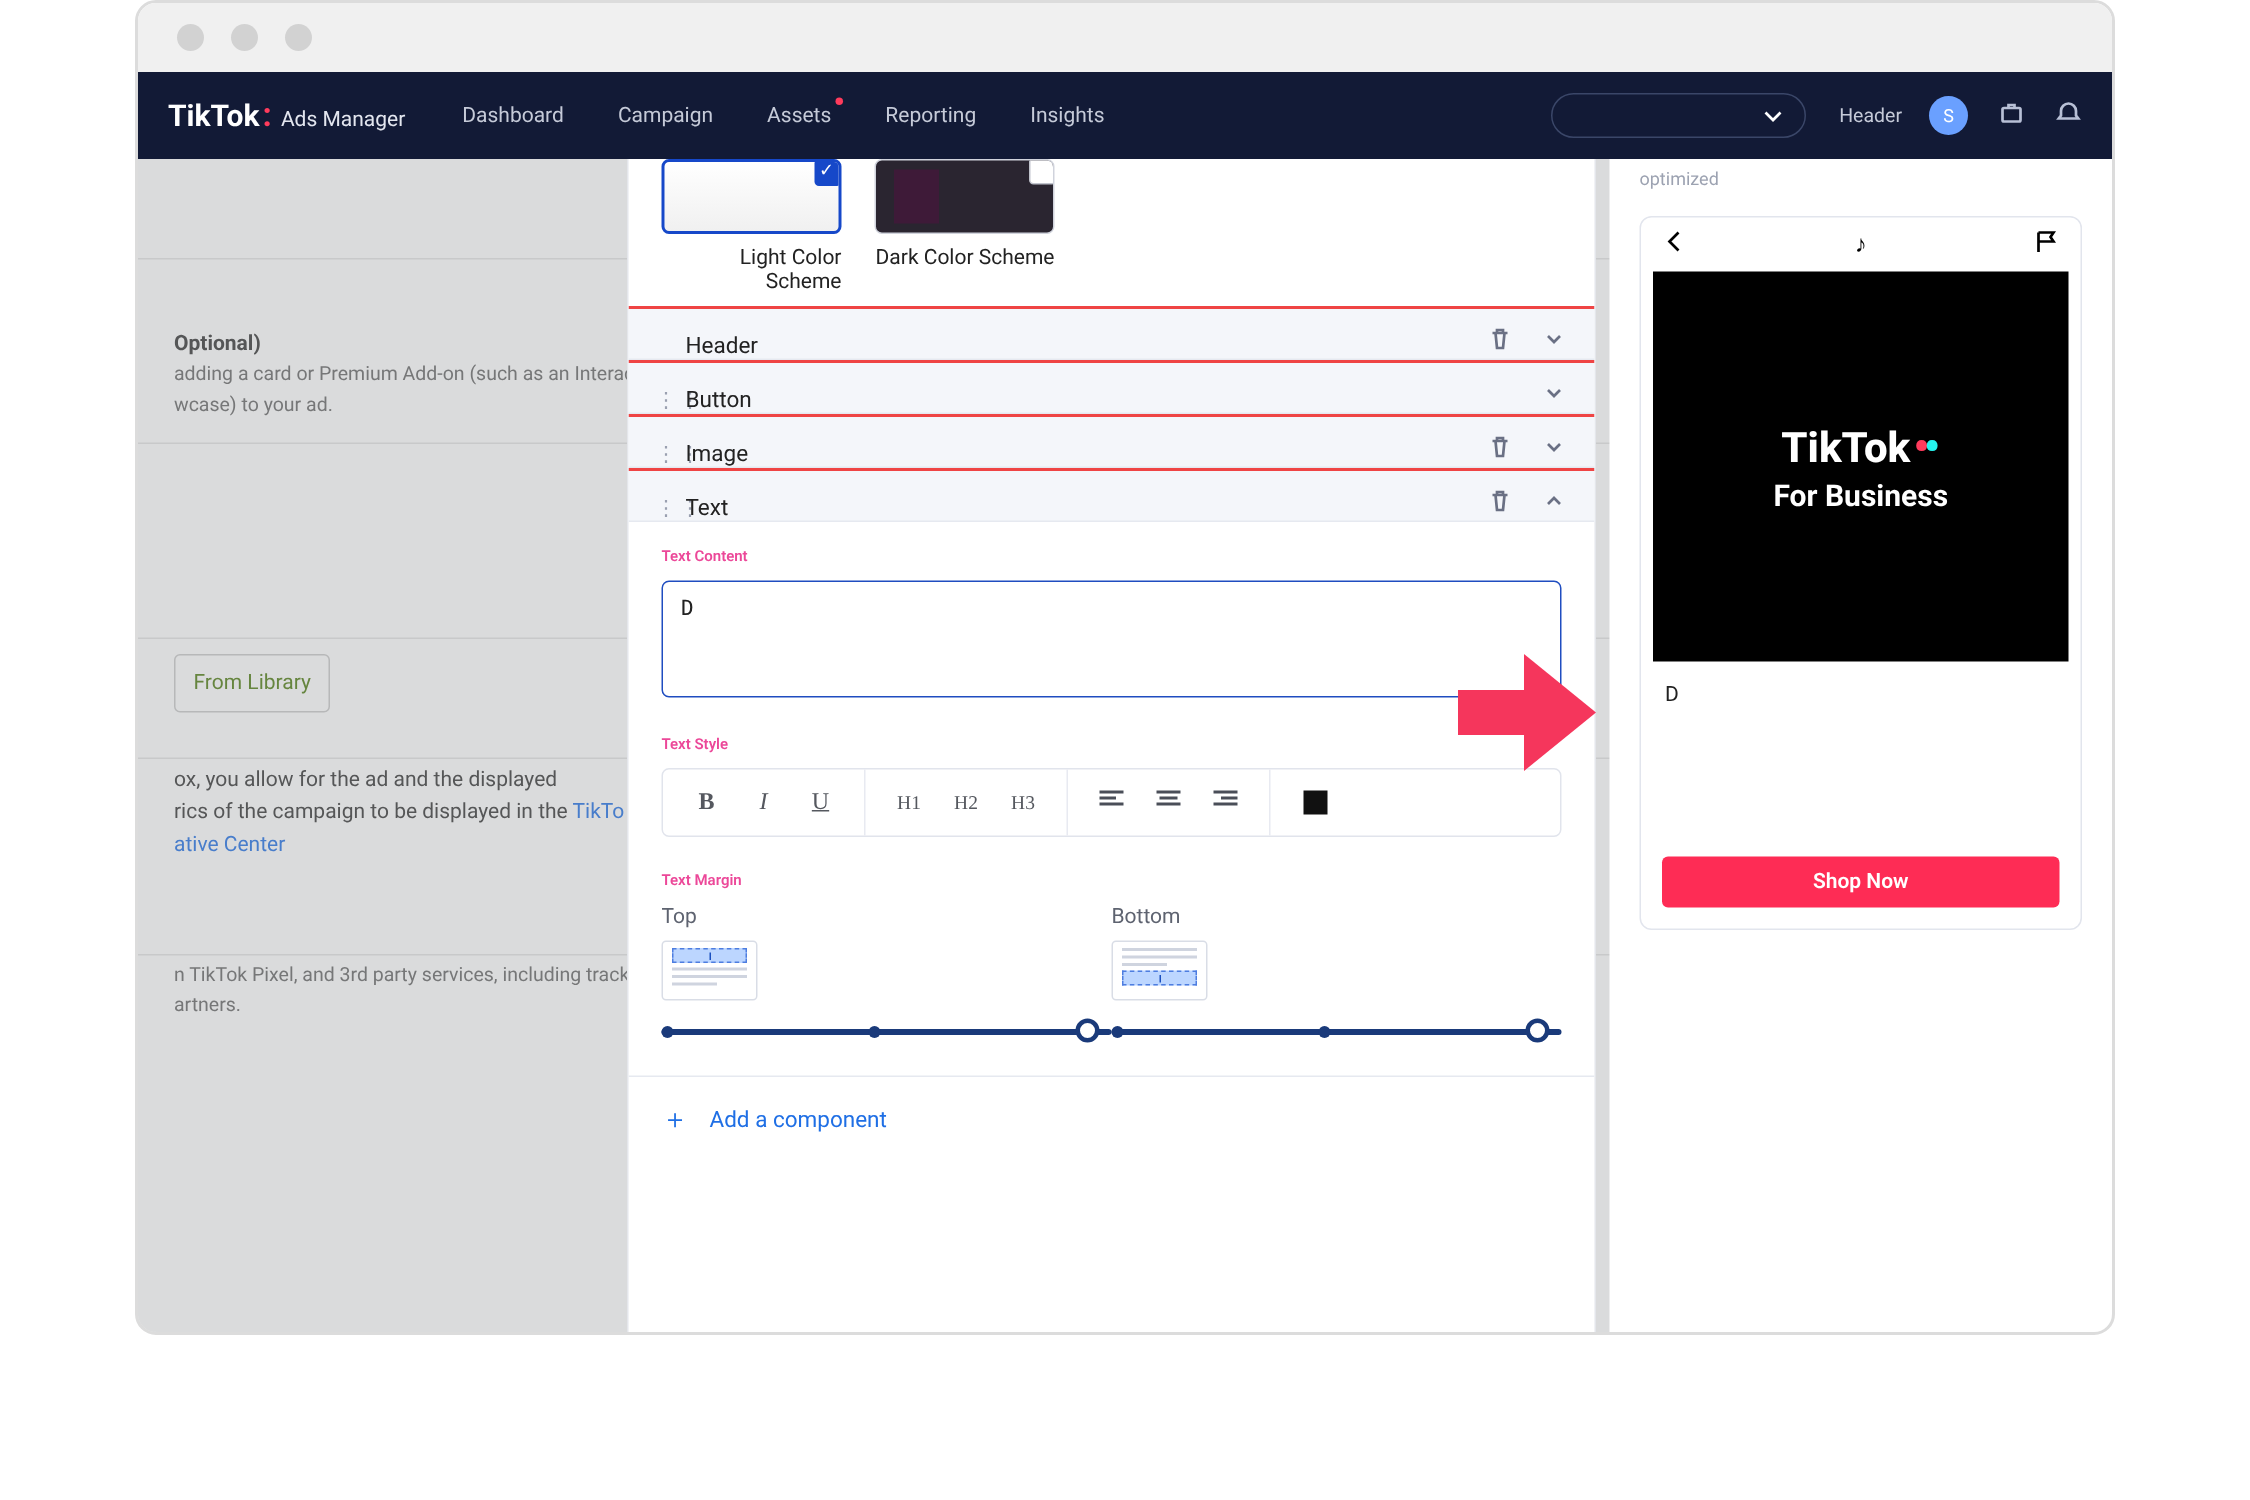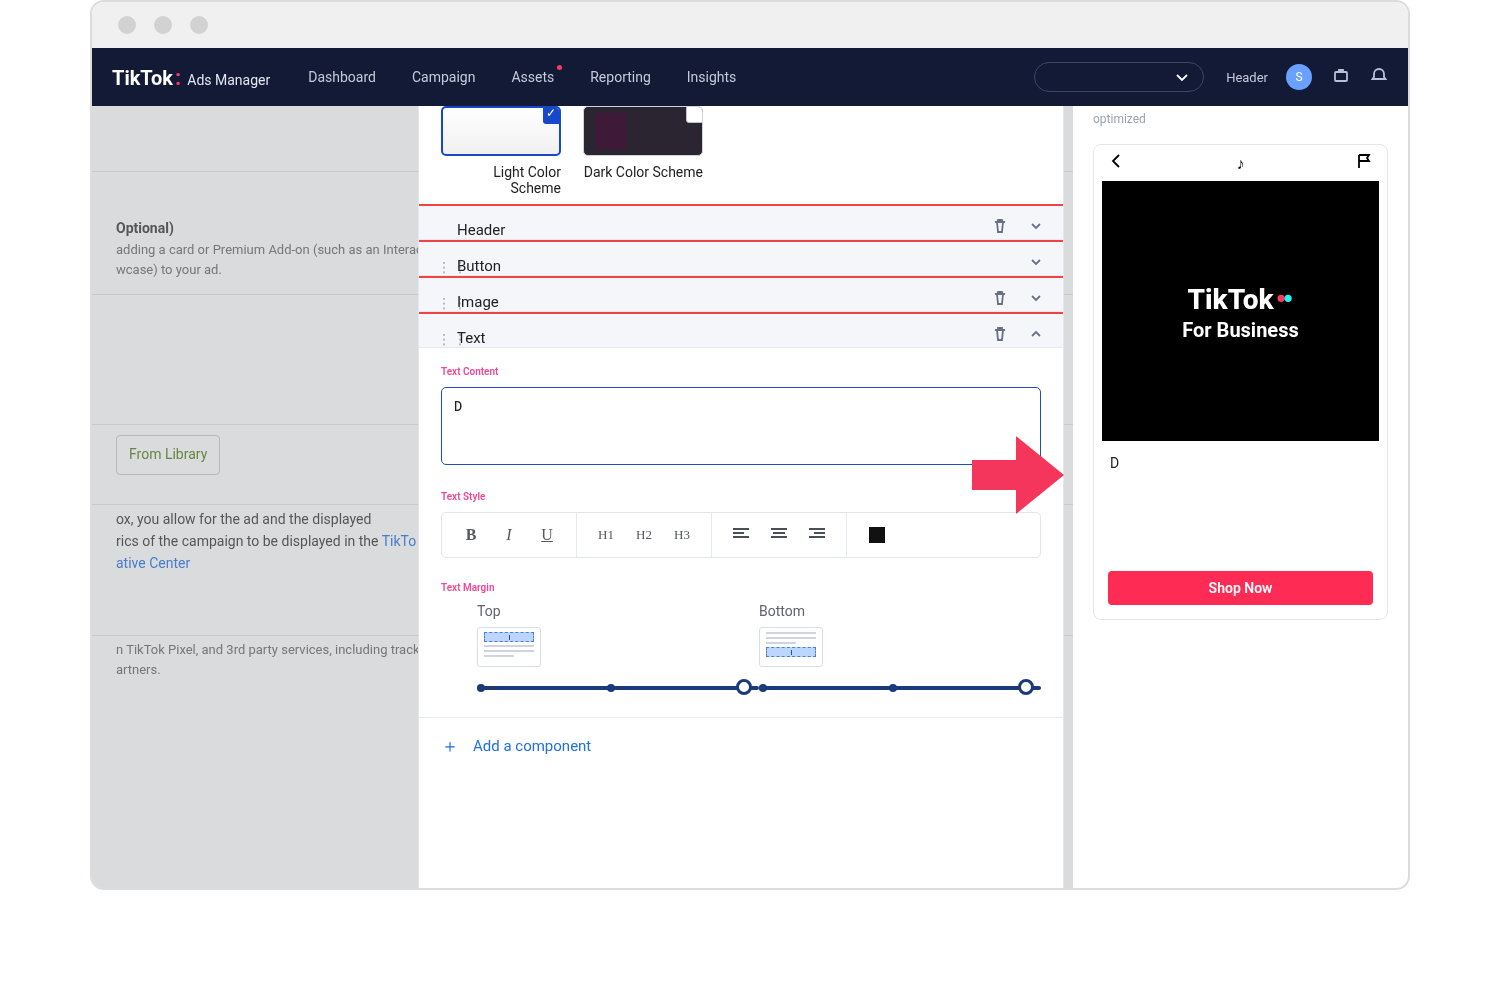--- a/index.html
+++ b/index.html
@@ -57,21 +57,21 @@
   .text-area { width:100%; height:78px; border:1.5px solid #1f4dc0; border-radius:5px; padding:10px 12px; font-size:14px; color:#222; resize:none; outline:none; }
   
   .style-toolbar { border:1px solid #e1e4ec; border-radius:5px; height:46px; display:flex; align-items:center; margin-top:8px; }
   .tb-group { display:flex; align-items:center; border-right:1px solid #e8eaf1; height:100%; padding:0 10px; }
   .tb-btn { width:38px; text-align:center; color:#55585f; font-family:Georgia,serif; font-size:16px; cursor:pointer; }
   .tb-btn.small { font-size:13px; }
   .align-box { width:16px; height:12px; display:inline-block; }
   .align-line { display:block; height:2px; background:#4a4e58; margin-bottom:2px; }
   .color-sw { width:16px; height:16px; background:#111; margin-left:12px; }
   
-  .margin-row { display:flex; margin-top:10px;margin-left:36px; }
+  .margin-row { display:flex; margin-top:10px; }
   .margin-col { flex:1; }
   .margin-label { color:#5e6370; font-size:14px; margin-bottom:8px; }
   .margin-thumb { width:64px; height:40px; border:1px solid #d9dde6; border-radius:3px; padding:4px 6px; margin-bottom:14px; }
   .mt-hi { height:10px; background:#bcd6ff; border:1px dashed #4d7de0; margin-bottom:3px; position:relative; }
   .mt-hi::after { content:''; position:absolute; left:50%; top:2px; width:1px; height:5px; background:#1a50c0; }
   .mt-line { height:2px; background:#cfd4df; margin-bottom:3px; }
   .mt-line.short { width:60%; }
   
   .slider { position:relative; height:12px; }
   .slider-track { position:absolute; top:5px; left:0; right:0; height:4px; background:#1a3a7a; border-radius:2px; }

